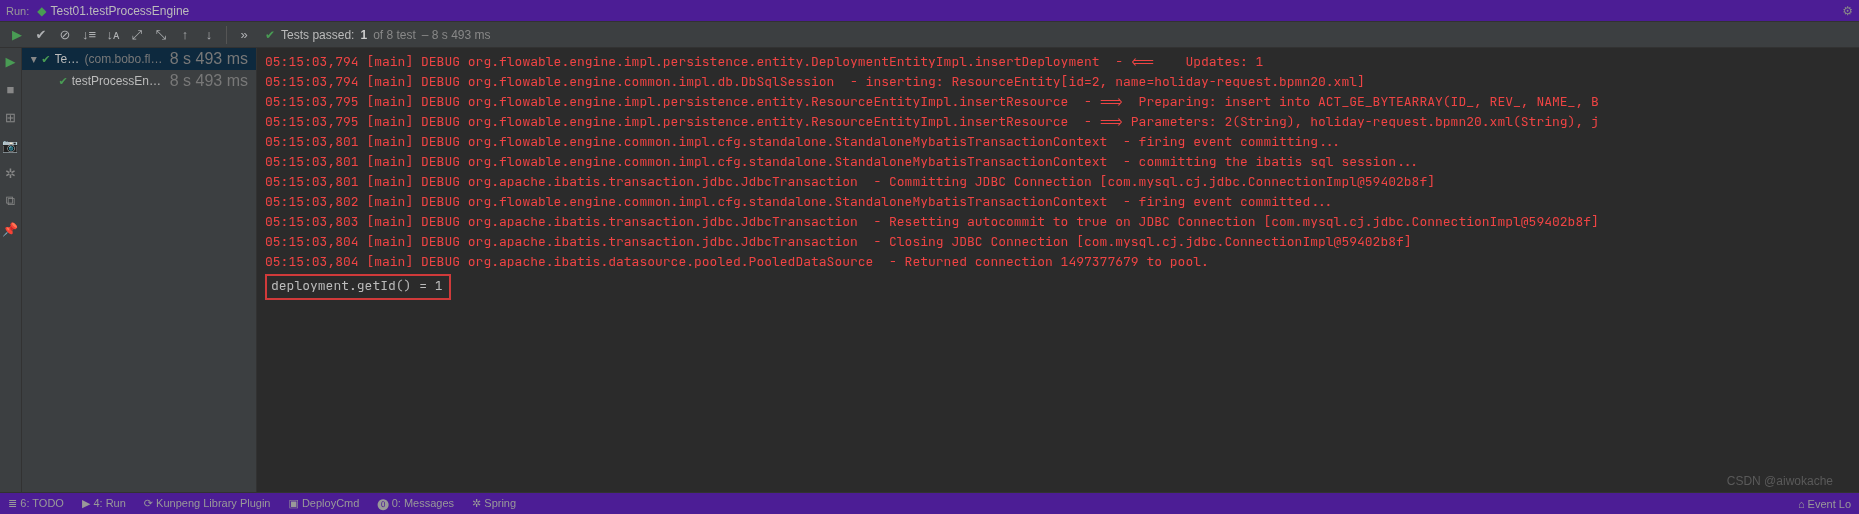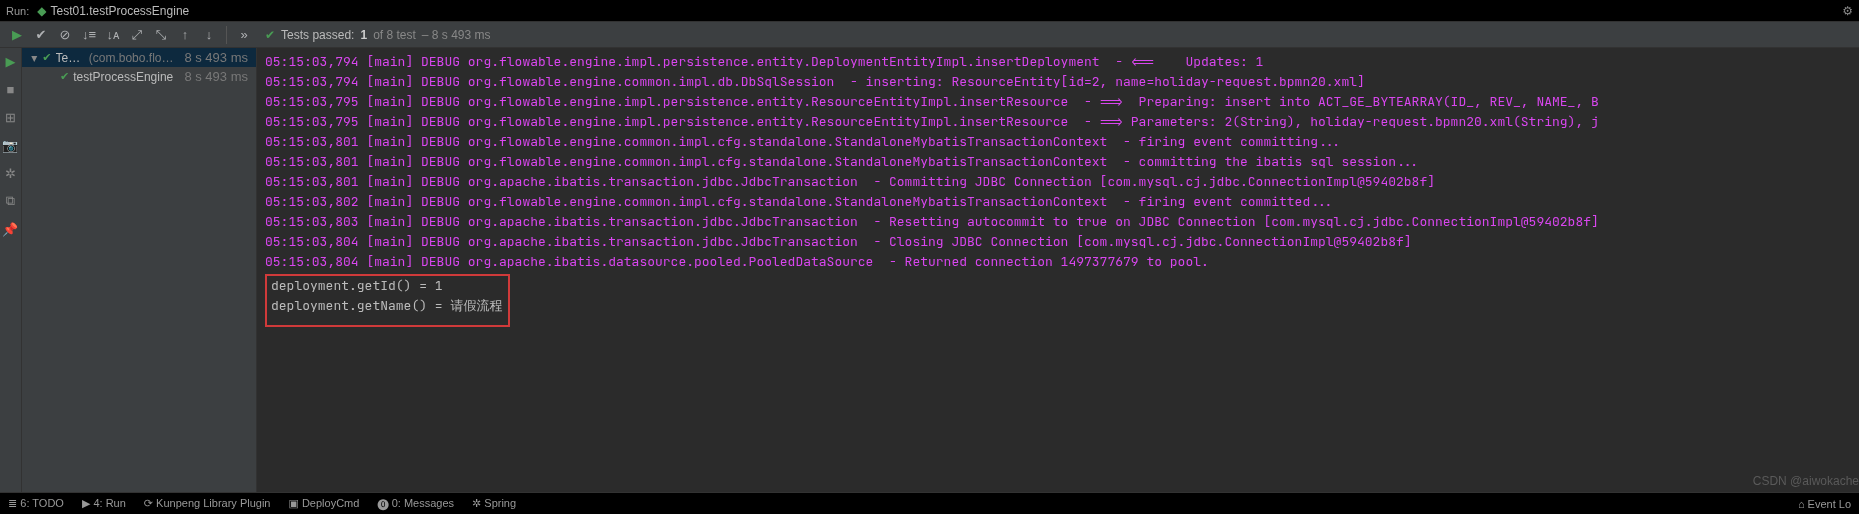--- a/index.html
+++ b/index.html
@@ -11,21 +11,21 @@
   width: 1859px;
   height: 514px;
   overflow: hidden;
   display: flex;
   flex-direction: column;
 }
 .top-row {
   display: flex;
   align-items: center;
   height: 22px;
-  background: #000000;
+  background: #4c1d95;
   border-bottom: 1px solid #323232;
   padding: 0 6px;
   gap: 8px;
 }
 .run-label { color: #999; font-size: 11px; }
 .run-config { display: flex; align-items: center; gap: 4px; }
 .run-config .icon { color: #499c54; }
 .run-config-name { color: #bbbbbb; font-size: 12px; }
 .gear-top { margin-left: auto; color: #888; cursor: pointer; }
 
@@ -85,52 +85,52 @@
   padding: 2px 4px;
   gap: 4px;
   white-space: nowrap;
 }
 .tree-row.selected { background: #0d293e; }
 .tree-indent { display: inline-block; }
 .tree-arrow { color: #888; width: 10px; text-align: center; }
 .tree-check { color: #499c54; font-size: 11px; }
 .tree-name { color: #bbbbbb; overflow: hidden; text-overflow: ellipsis; }
 .tree-name.dim { color: #787878; }
-.tree-time { margin-left: auto; color: #787878; font-size: 13px; padding-right: 4px; }
+.tree-time { margin-left: auto; color: #787878; font-size: 16px; padding-right: 4px; }
 
 .console-panel {
   flex: 1;
   background: #2b2b2b;
   overflow: auto;
   padding: 4px 8px;
 }
 .console-line {
   font-family: "JetBrains Mono", "Consolas", monospace;
   font-size: 13px;
   line-height: 20px;
-  color: #d946ef;
+  color: #ef4444;
   white-space: pre;
 }
 .highlight-box {
   border: 2px solid #d03a3a;
   display: inline-block;
-  padding: 0 6px 9px 4px;
+  padding: 0 6px 2px 4px;
   margin-top: 2px;
 }
 .highlight-box .console-line { color: #bbbbbb; }
 .watermark {
   position: absolute;
-  right: 0; bottom: 26px;
+  right: 26px; bottom: 26px;
   color: #5a5a5a; font-size: 12px;
   pointer-events: none;
 }
 
 .bottom-bar {
   height: 22px;
-  background: #000000;
+  background: #4c1d95;
   border-top: 1px solid #323232;
   display: flex;
   align-items: center;
   padding: 0 8px;
   gap: 18px;
   font-size: 11px;
   color: #999;
 }
 .bb-item { display: flex; align-items: center; gap: 4px; cursor: pointer; }
 .bb-right { margin-left: auto; }
@@ -205,21 +205,21 @@
         <div class="console-line">05:15:03,795 [main] DEBUG org.flowable.engine.impl.persistence.entity.ResourceEntityImpl.insertResource  - ==&gt;  Preparing: insert into ACT_GE_BYTEARRAY(ID_, REV_, NAME_, B</div>
         <div class="console-line">05:15:03,795 [main] DEBUG org.flowable.engine.impl.persistence.entity.ResourceEntityImpl.insertResource  - ==&gt; Parameters: 2(String), holiday-request.bpmn20.xml(String), j</div>
         <div class="console-line">05:15:03,801 [main] DEBUG org.flowable.engine.common.impl.cfg.standalone.StandaloneMybatisTransactionContext  - firing event committing...</div>
         <div class="console-line">05:15:03,801 [main] DEBUG org.flowable.engine.common.impl.cfg.standalone.StandaloneMybatisTransactionContext  - committing the ibatis sql session...</div>
         <div class="console-line">05:15:03,801 [main] DEBUG org.apache.ibatis.transaction.jdbc.JdbcTransaction  - Committing JDBC Connection [com.mysql.cj.jdbc.ConnectionImpl@59402b8f]</div>
         <div class="console-line">05:15:03,802 [main] DEBUG org.flowable.engine.common.impl.cfg.standalone.StandaloneMybatisTransactionContext  - firing event committed...</div>
         <div class="console-line">05:15:03,803 [main] DEBUG org.apache.ibatis.transaction.jdbc.JdbcTransaction  - Resetting autocommit to true on JDBC Connection [com.mysql.cj.jdbc.ConnectionImpl@59402b8f]</div>
         <div class="console-line">05:15:03,804 [main] DEBUG org.apache.ibatis.transaction.jdbc.JdbcTransaction  - Closing JDBC Connection [com.mysql.cj.jdbc.ConnectionImpl@59402b8f]</div>
         <div class="console-line">05:15:03,804 [main] DEBUG org.apache.ibatis.datasource.pooled.PooledDataSource  - Returned connection 1497377679 to pool.</div>
       </div>
-    <div class="highlight-box" id="highlight-box"><div class="console-line">deployment.getId() = 1</div><div class="console-line">deployment.getName() = 请假流程</div></div>
+    <div class="highlight-box" id="highlight-box"><div class="console-line">deployment.getId() = 1</div></div>
     <div style="height:20px"></div>
     <div class="watermark">CSDN @aiwokache</div>
   </div>
 
 </div>
 
 <div class="bottom-bar" id="bottom-bar">
 <span class="bb-item">≣ 6: TODO</span>
     <span class="bb-item">▶ 4: Run</span>
     <span class="bb-item">⟳ Kunpeng Library Plugin</span>

